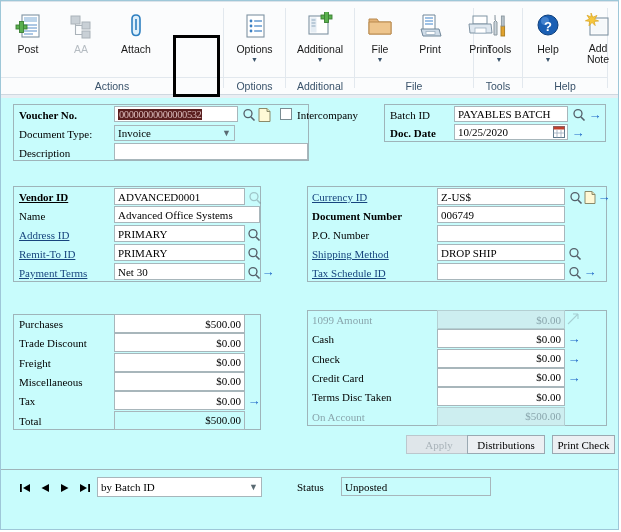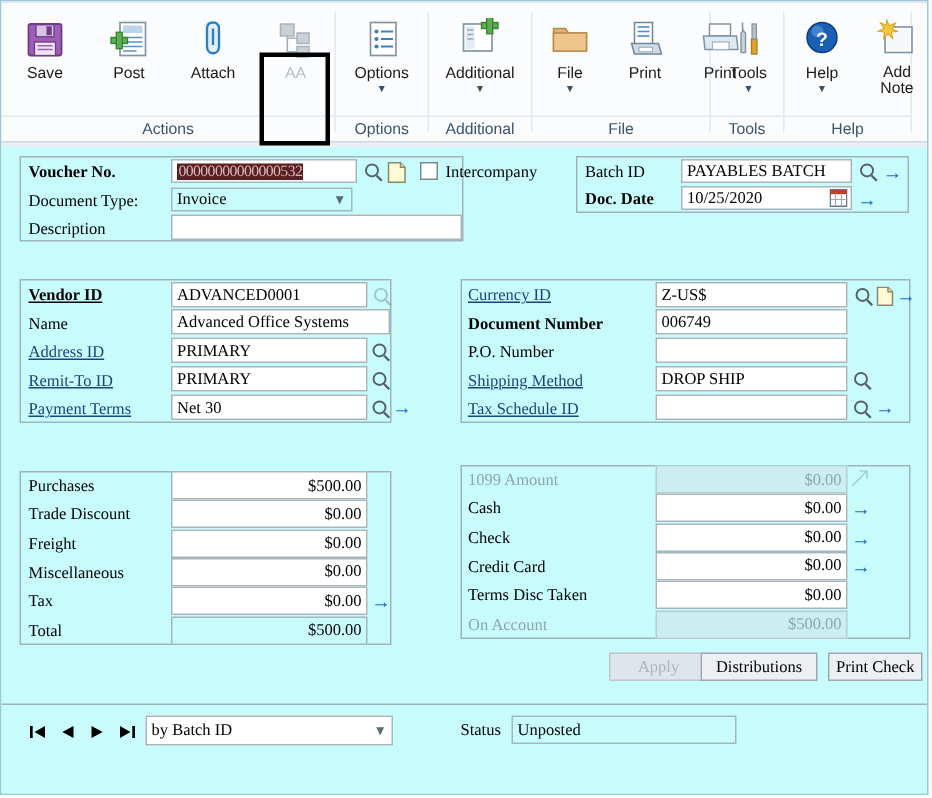--- a/index.html
+++ b/index.html
@@ -97,71 +97,58 @@
 </head>
 <body>
 
 <div class="window">
 
 
   <div class="ribbon">
 
     <div class="rgroup" style="width:222px;">
       <div class="rgroup-items">
-        <div class="rbtn" style="width:46px;">
-          <div class="ic">
-            <svg width="28" height="28" viewBox="0 0 28 28">
-              <rect x="3" y="4" width="22" height="21" rx="1.5" fill="#9b5fb5" stroke="#6f3d86" stroke-width="1.2"></rect>
-              <rect x="8" y="4.5" width="12" height="8" fill="#d9c2e6" stroke="#6f3d86" stroke-width="0.9"></rect>
-              <rect x="15" y="5.5" width="3.5" height="6" fill="#6f3d86"></rect>
-              <rect x="7" y="16" width="14" height="9" fill="#efe6f5" stroke="#6f3d86" stroke-width="0.9"></rect>
-              <line x1="9" y1="18.5" x2="19" y2="18.5" stroke="#9b5fb5" stroke-width="1"></line>
-              <line x1="9" y1="21" x2="19" y2="21" stroke="#9b5fb5" stroke-width="1"></line>
-            </svg>
-          </div>
-          <div class="lb">Save</div>
-        </div>
 
 
         <div class="rbtn" style="width:42px;">
           <div class="ic">
             <svg width="28" height="28" viewBox="0 0 28 28">
               <rect x="8" y="3" width="17" height="22" fill="#ffffff" stroke="#7f93a3" stroke-width="1.1"></rect>
               <rect x="10" y="5" width="13" height="5" fill="#bcd4ea"></rect>
               <line x1="10" y1="13" x2="23" y2="13" stroke="#5b8fc9" stroke-width="1"></line>
               <line x1="10" y1="16" x2="23" y2="16" stroke="#5b8fc9" stroke-width="1"></line>
               <line x1="10" y1="19" x2="23" y2="19" stroke="#5b8fc9" stroke-width="1"></line>
               <line x1="10" y1="22" x2="19" y2="22" stroke="#5b8fc9" stroke-width="1"></line>
               <rect x="2" y="13" width="11" height="4" fill="#5ab04e" stroke="#3b7f33" stroke-width="0.9"></rect>
               <rect x="5.5" y="9.5" width="4" height="11" fill="#5ab04e" stroke="#3b7f33" stroke-width="0.9"></rect>
             </svg>
           </div>
           <div class="lb">Post</div>
         </div>
 
-        <div class="rbtn" style="width:46px;">
-          <div class="ic">
-            <svg width="28" height="28" viewBox="0 0 28 28">
-              <path d="M14 3 C11.5 3 10 4.6 10 7 L10 19 C10 21.8 11.8 23.5 14 23.5 C16.2 23.5 18 21.8 18 19 L18 7 C18 4.6 16.5 3 14 3 Z" fill="#dff0fb" stroke="#2e7fc0" stroke-width="1.6"></path>
-              <line x1="14" y1="7" x2="14" y2="18" stroke="#2e7fc0" stroke-width="1.6"></line>
-            </svg>
-          </div>
-          <div class="lb">Attach</div>
-        </div>
-
         <div class="rbtn disabled" style="width:40px;">
           <div class="ic">
             <svg width="28" height="28" viewBox="0 0 28 28">
               <rect x="4" y="4" width="9" height="8" fill="#c9d0d6" stroke="#aab2b9" stroke-width="1"></rect>
               <rect x="15" y="10" width="8" height="7" fill="#c9d0d6" stroke="#aab2b9" stroke-width="1"></rect>
               <rect x="15" y="19" width="8" height="7" fill="#c9d0d6" stroke="#aab2b9" stroke-width="1"></rect>
               <path d="M8.5 12 L8.5 22.5 L15 22.5 M8.5 13.5 L15 13.5" fill="none" stroke="#aab2b9" stroke-width="1.1"></path>
             </svg>
           </div>
           <div class="lb">AA</div>
+        </div>
+
+        <div class="rbtn" style="width:46px;">
+          <div class="ic">
+            <svg width="28" height="28" viewBox="0 0 28 28">
+              <path d="M14 3 C11.5 3 10 4.6 10 7 L10 19 C10 21.8 11.8 23.5 14 23.5 C16.2 23.5 18 21.8 18 19 L18 7 C18 4.6 16.5 3 14 3 Z" fill="#dff0fb" stroke="#2e7fc0" stroke-width="1.6"></path>
+              <line x1="14" y1="7" x2="14" y2="18" stroke="#2e7fc0" stroke-width="1.6"></line>
+            </svg>
+          </div>
+          <div class="lb">Attach</div>
         </div>
       </div>
       <div class="rgroup-label">Actions</div>
     </div>
 
     <div class="rsep"></div>
 
     <div class="rgroup" style="width:61px;">
       <div class="rgroup-items">
         <div class="rbtn" style="width:61px;">
@@ -559,19 +546,19 @@
           <path d="M1 1 L1 9 L8 5 Z" fill="#000"></path>
           <rect x="9.2" y="1" width="1.8" height="8" fill="#000"></rect>
         </svg>
     </div>
 
     <div class="ddl" style="left:96px;top:379px;width:165px;height:20px;">
       <span>by Batch ID</span>
       <span class="cv">▼</span>
     </div>
 
-    <div class="lbl" style="position:absolute;left:306px;top:383px;">Status</div>
+    <div class="lbl" style="position:absolute;left:296px;top:383px;">Status</div>
     <div class="fld ro" style="left:340px;top:379px;width:150px;height:19px;background:#c8fcfc;">
       <span>Unposted</span>
     </div>
 
   </div>
 </div>
 
 </body></html>

